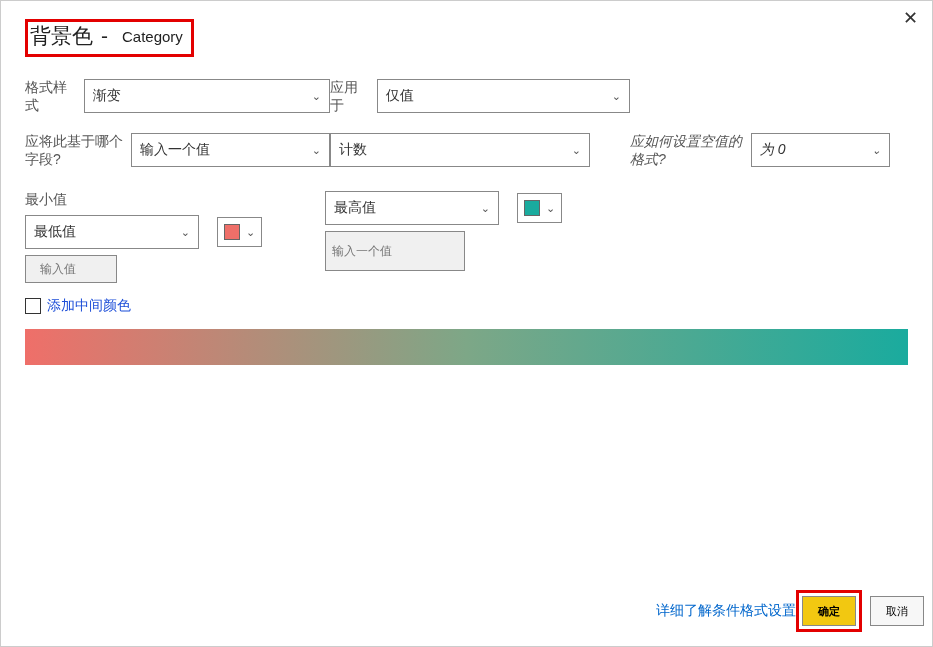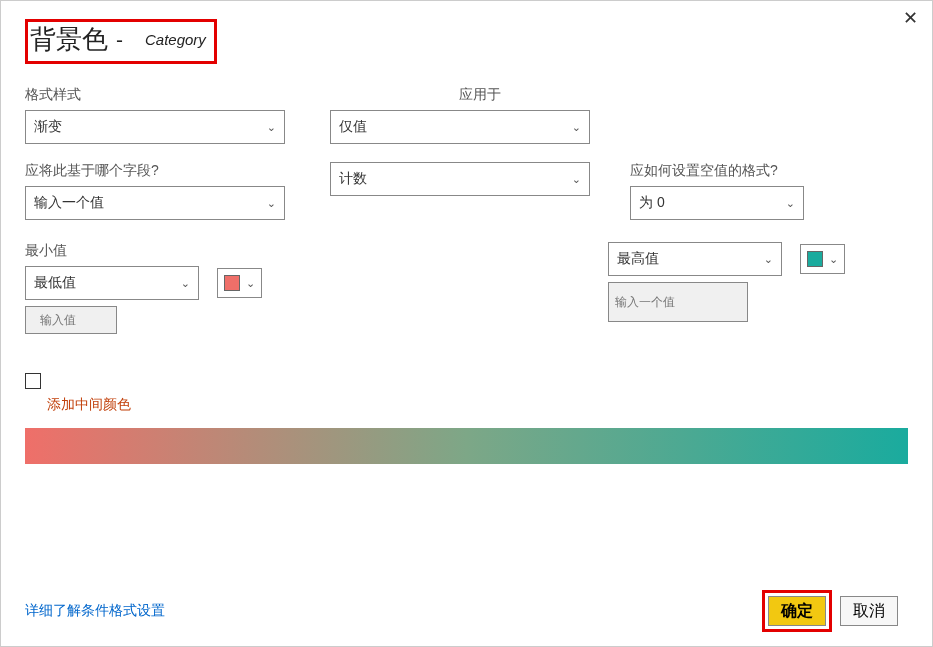--- a/index.html
+++ b/index.html
@@ -39,46 +39,45 @@
       margin-bottom: 22px;
     }
     .title-box {
       border: 3px solid #e30000;
       padding: 0 8px 4px 2px;
       display: inline-flex;
       align-items: center;
       gap: 8px;
     }
     .title-main {
-      font-size: 26px;
+      font-size: 21px;
       color: #222;
     }
     .title-dash {
       font-size: 21px;
       color: #222;
     }
     .title-category {
       font-size: 15px;
       color: #222;
-      margin-left: 14px;
-      font-style: italic;
+      margin-left: 6px;
     }
     .row {
       display: flex;
       gap: 0;
       margin-bottom: 18px;
     }
     .field-group {
       display: flex;
-      flex-direction: column;
+      flex-direction: row;
       gap: 6px;
     }
     .col1 { width: 305px; }
-    .col2 { width: 300px; text-align: center; }
-    .col3 { width: 260px; }
+    .col2 { width: 300px; }
+    .col3 { width: 260px; font-style: italic; }
     .label {
       font-size: 14px;
       color: #555;
     }
     .select {
       display: flex;
       align-items: center;
       justify-content: space-between;
       border: 1px solid #888;
       height: 30px;
@@ -89,21 +88,21 @@
       color: #333;
     }
     .select.narrow { width: 260px; }
     .select.narrower { width: 174px; }
     .chevron {
       font-size: 11px;
       color: #555;
     }
     .minmax-row {
       display: flex;
-      justify-content: space-between;
+      justify-content: flex-start;
       margin-top: 22px;
       margin-bottom: 8px;
     }
     .minmax-group {
       display: flex;
       flex-direction: column;
       gap: 6px;
       width: 300px;
     }
     .minmax-controls {
@@ -155,56 +154,55 @@
     }
     .checkbox {
       width: 16px;
       height: 16px;
       border: 1px solid #333;
       background: #fff;
       cursor: pointer;
     }
     .checkbox-label {
       font-size: 14px;
-      color: #c2410c;
-      margin-top: 48px;
+      color: #1d4ed8;
     }
     .gradient-bar {
       height: 36px;
       width: 100%;
       background: linear-gradient(to right, #ef6f69 0%, #7da787 50%, #1aab9e 100%);
     }
     .footer {
       position: absolute;
       bottom: 14px;
       left: 24px;
-      right: 34px;
-      display: flex;
-      justify-content: space-between;
+      right: 8px;
+      display: flex;
+      justify-content: flex-end;
       align-items: center;
     }
     .link {
       color: #0066cc;
       font-size: 14px;
       cursor: pointer;
     }
     .btn-row {
       display: flex;
       gap: 8px;
       align-items: center;
     }
     .ok-wrap {
       border: 3px solid #e30000;
       padding: 3px;
     }
     .btn {
       height: 30px;
       min-width: 54px;
       padding: 0 12px;
-      font-size: 16px;
+      font-size: 11px;
       cursor: pointer;
       border: 1px solid #888;
       background: #f7f7f7;
       display: inline-flex;
       align-items: center;
       justify-content: center;
     }
     .btn-ok {
       background: #f2c811;
       border: 1px solid #888;

